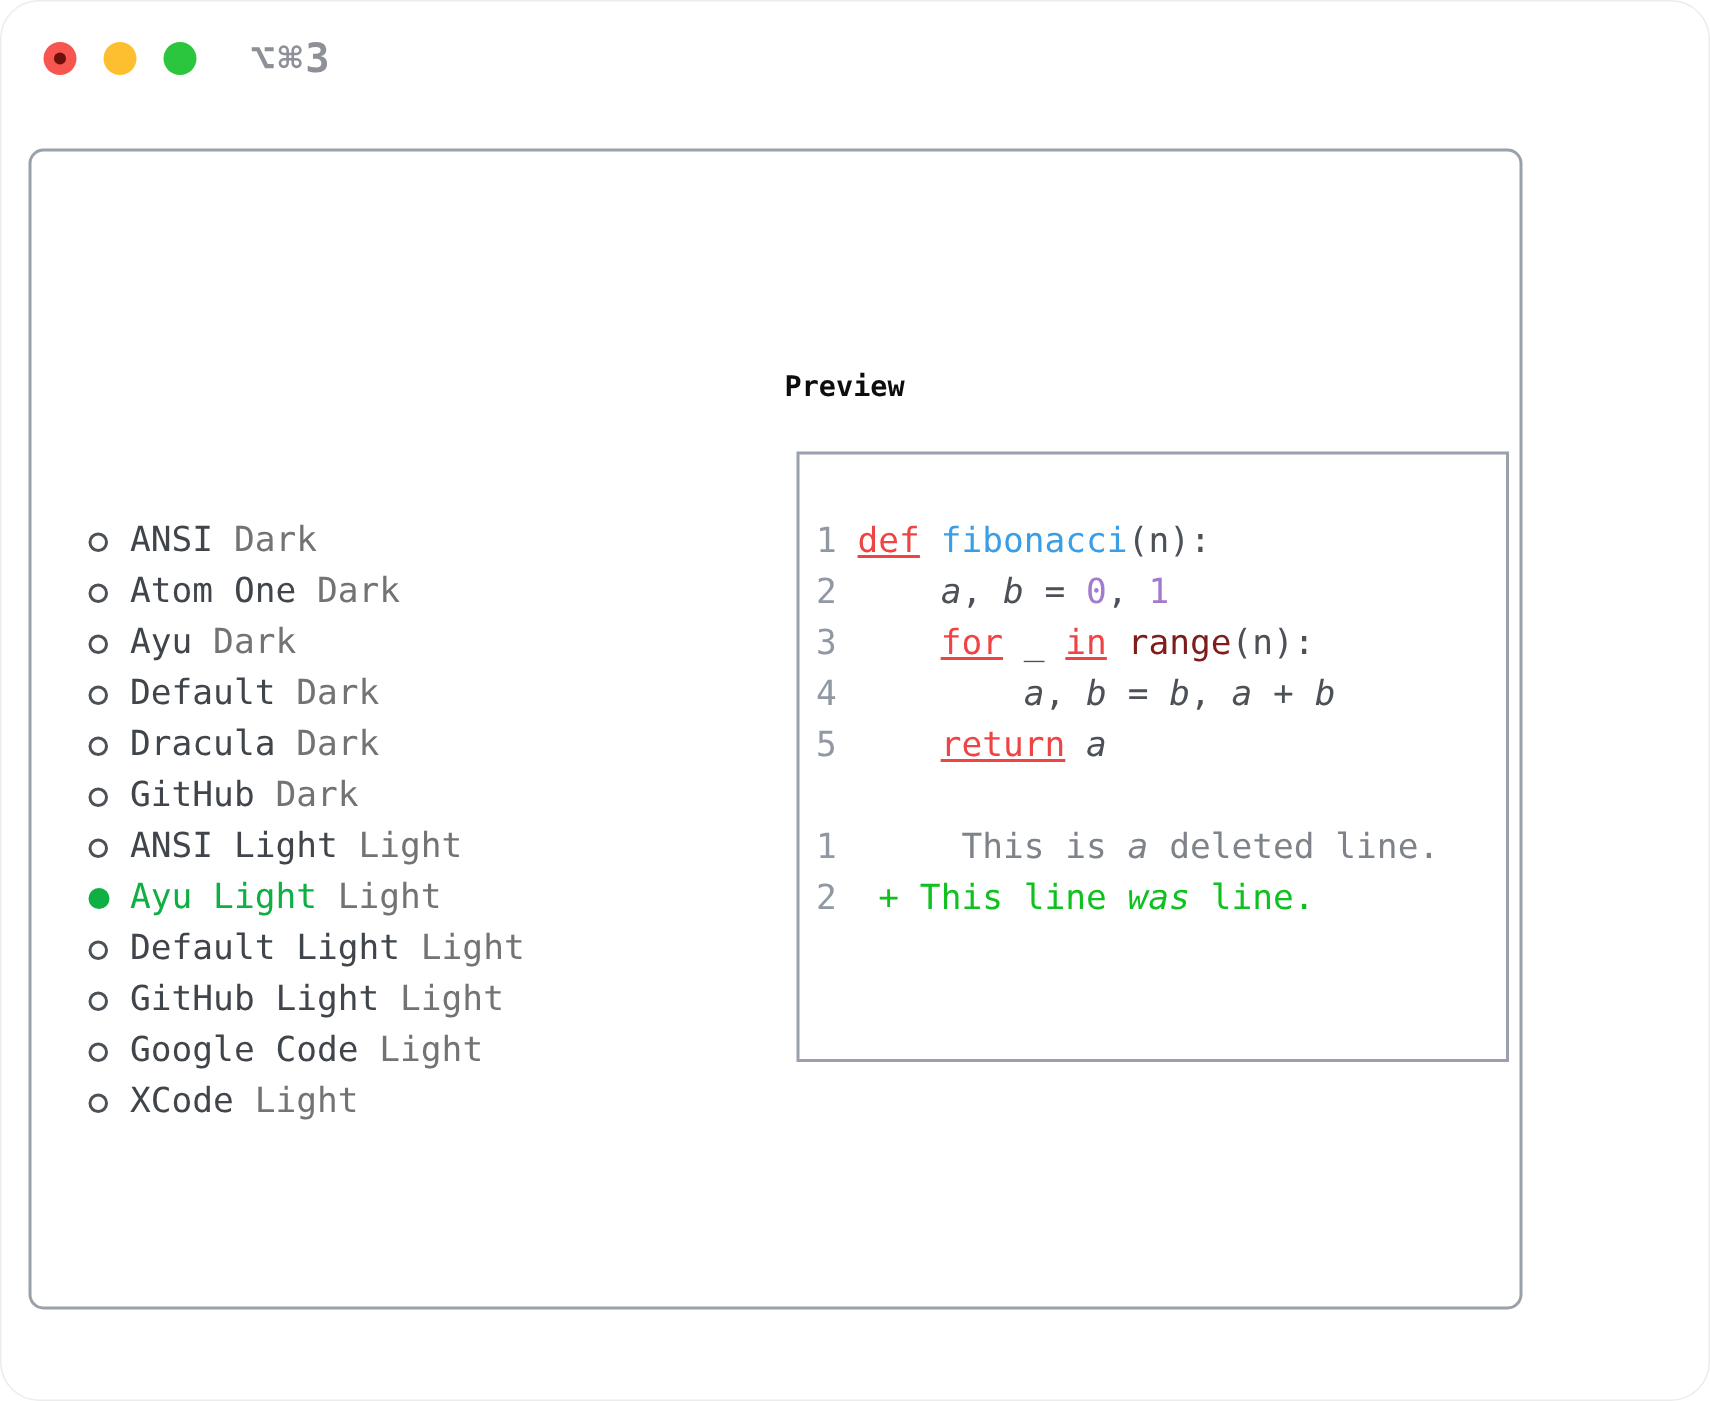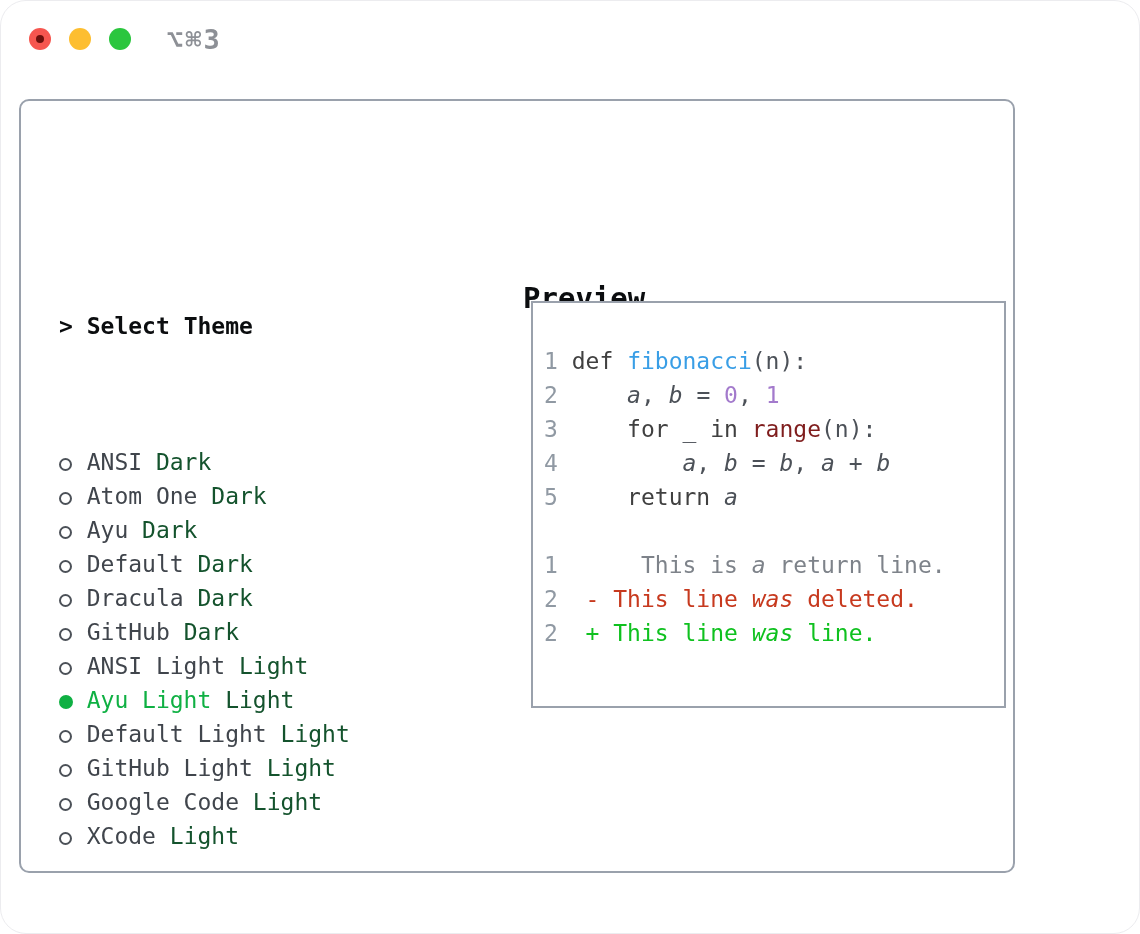--- a/index.html
+++ b/index.html
@@ -37,37 +37,37 @@
   .row { height:34px; white-space:pre; }
   .hdr { font-weight:700; color:#0b0d0f; }
   .marker { display:inline-block; width:2ch; }
   .dot {
     display:inline-block; width:13px; height:13px; border-radius:50%;
     border:2px solid #4c5158; vertical-align:-1px; background:#ffffff;
   }
   .selected .dot { background:#0fb043; border-color:#0fb043; width:14px; height:14px; }
   .tname { color:#40454c; }
   .selected .tname { color:#0fb043; }
-  .tvariant { color:#14532d; }
+  .tvariant { color:#737373; }
 
   
   .preview-title {
     position:absolute; left:502px; top:140px; height:34px; line-height:34px;
-    font-size:29px; font-weight:700; color:#0b0d0f;margin-top:40px;
+    font-size:19px; font-weight:700; color:#0b0d0f;
   }
   .preview-box {
     position:absolute; left:510px; top:200px; width:475px; height:407px;
     border:2px solid #9aa1ac; background:#ffffff;
   }
   .code { position:absolute; left:11px; top:41px; font-size:23px; line-height:34px; }
   .cline { height:34px; white-space:pre; }
   .lineno { color:#9099a3; }
   .tok-pl  { color:#4c5158; }
   .tok-var { color:#4c5158; font-style:italic; }
-  .tok-kw  { color:#404040; }
+  .tok-kw  { color:#ef4444;text-decoration:underline; }
   .tok-fn  { color:#399ee6; }
   .tok-call{ color:#7f1d1d; }
   .tok-cn  { color:#a37acc; }
   .tok-ctx { color:#7e838a; }
   .tok-ctx-i { color:#7e838a; font-style:italic; }
   .tok-del { color:#c7391e; }
   .tok-del-i { color:#c7391e; font-style:italic; }
   .tok-add { color:#0fc11f; }
   .tok-add-i { color:#0fc11f; font-style:italic; }
 </style>
@@ -81,21 +81,20 @@
         <span class="tl-dot"></span>
       </span>
     <span class="tl yellow"></span>
     <span class="tl green"></span>
     <span class="shortcut">⌥⌘3</span>
   </div>
 
   <div class="content-box">
 
     <div class="left-panel">
-      <div class="row hdr"><span>&gt; </span><span>Select Theme</span></div>
 
       <div><div class="row"><span class="marker"><span class="dot"></span></span><span class="tname">ANSI</span><span class="tvariant"> Dark</span></div><div class="row"><span class="marker"><span class="dot"></span></span><span class="tname">Atom One</span><span class="tvariant"> Dark</span></div><div class="row"><span class="marker"><span class="dot"></span></span><span class="tname">Ayu</span><span class="tvariant"> Dark</span></div><div class="row"><span class="marker"><span class="dot"></span></span><span class="tname">Default</span><span class="tvariant"> Dark</span></div><div class="row"><span class="marker"><span class="dot"></span></span><span class="tname">Dracula</span><span class="tvariant"> Dark</span></div><div class="row"><span class="marker"><span class="dot"></span></span><span class="tname">GitHub</span><span class="tvariant"> Dark</span></div><div class="row"><span class="marker"><span class="dot"></span></span><span class="tname">ANSI Light</span><span class="tvariant"> Light</span></div><div class="row selected"><span class="marker"><span class="dot"></span></span><span class="tname">Ayu Light</span><span class="tvariant"> Light</span></div><div class="row"><span class="marker"><span class="dot"></span></span><span class="tname">Default Light</span><span class="tvariant"> Light</span></div><div class="row"><span class="marker"><span class="dot"></span></span><span class="tname">GitHub Light</span><span class="tvariant"> Light</span></div><div class="row"><span class="marker"><span class="dot"></span></span><span class="tname">Google Code</span><span class="tvariant"> Light</span></div><div class="row"><span class="marker"><span class="dot"></span></span><span class="tname">XCode</span><span class="tvariant"> Light</span></div></div>
 
       
       
 
       
 
       
       
@@ -105,20 +104,19 @@
     <div class="preview-title">Preview</div>
 
     <div class="preview-box">
       <div class="code">
           <div class="cline"><span class="lineno">1</span><span class="tok-pl"> </span><span class="tok-kw">def</span><span class="tok-pl"> </span><span class="tok-fn">fibonacci</span><span class="tok-pl">(n):</span></div>
           <div class="cline"><span class="lineno">2</span><span class="tok-pl">     </span><span class="tok-var">a</span><span class="tok-pl">, </span><span class="tok-var">b</span><span class="tok-pl"> = </span><span class="tok-cn">0</span><span class="tok-pl">, </span><span class="tok-cn">1</span></div>
           <div class="cline"><span class="lineno">3</span><span class="tok-pl">     </span><span class="tok-kw">for</span><span class="tok-pl"> _ </span><span class="tok-kw">in</span><span class="tok-pl"> </span><span class="tok-call">range</span><span class="tok-pl">(n):</span></div>
           <div class="cline"><span class="lineno">4</span><span class="tok-pl">         </span><span class="tok-var">a</span><span class="tok-pl">, </span><span class="tok-var">b</span><span class="tok-pl"> = </span><span class="tok-var">b</span><span class="tok-pl">, </span><span class="tok-var">a</span><span class="tok-pl"> + </span><span class="tok-var">b</span></div>
           <div class="cline"><span class="lineno">5</span><span class="tok-pl">     </span><span class="tok-kw">return</span><span class="tok-pl"> </span><span class="tok-var">a</span></div>
           <div class="cline"><span class="lineno"></span> </div>
-          <div class="cline"><span class="lineno">1</span><span class="tok-ctx">      This is </span><span class="tok-ctx-i">a</span><span class="tok-ctx"> return line.</span></div>
-          <div class="cline"><span class="lineno">2</span><span class="tok-del">  - This line </span><span class="tok-del-i">was</span><span class="tok-del"> deleted.</span></div>
+          <div class="cline"><span class="lineno">1</span><span class="tok-ctx">      This is </span><span class="tok-ctx-i">a</span><span class="tok-ctx"> deleted line.</span></div>
           <div class="cline"><span class="lineno">2</span><span class="tok-add">  + This line </span><span class="tok-add-i">was</span><span class="tok-add"> line.</span></div>
         </div>
     </div>
 
   </div>
 </div>
 
 </body></html>

